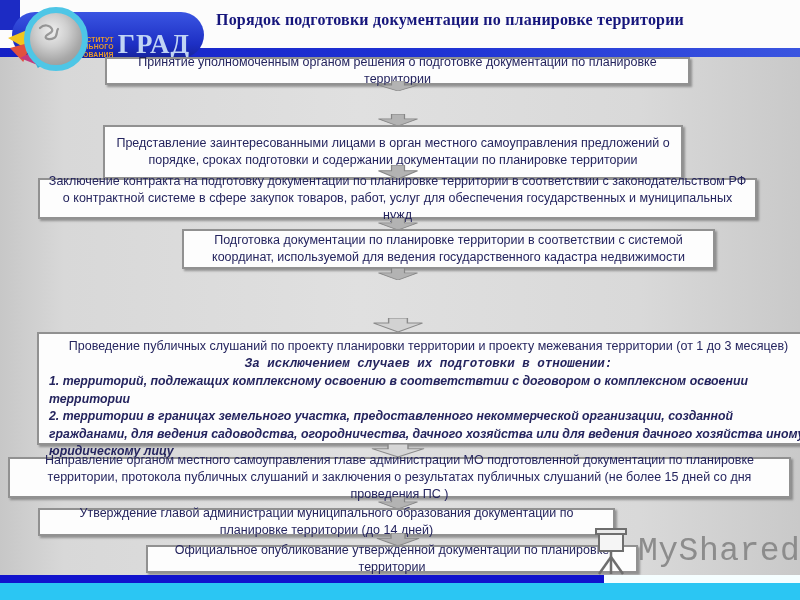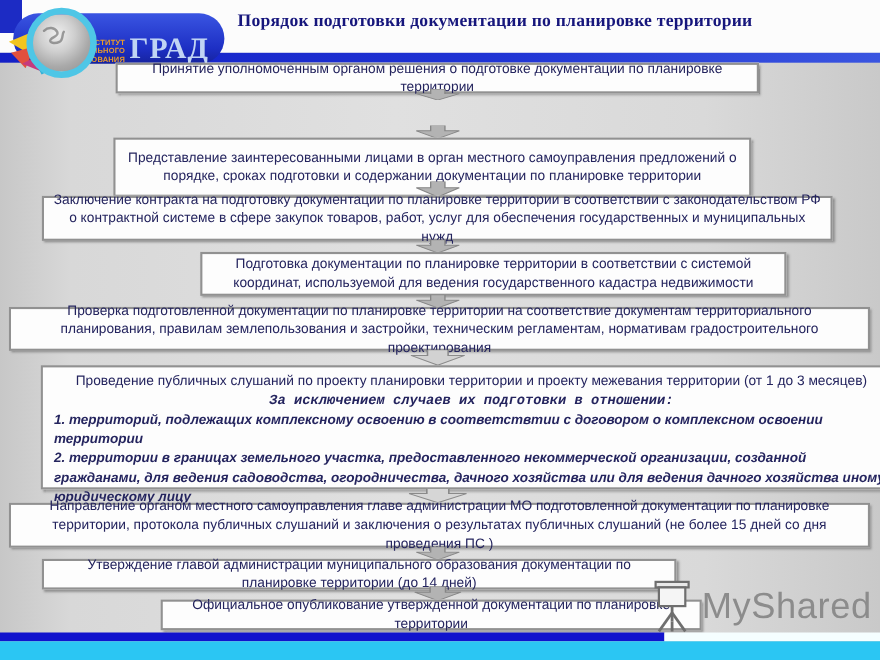--- a/index.html
+++ b/index.html
@@ -65,21 +65,21 @@
   .a7{top:444px;height:13px;left:366px;width:64px;}
   .a8{top:497px;height:12px;}
   .a9{top:533px;height:13px;left:370px;width:56px;}
   
   .footer-blue{position:absolute;left:0;top:575px;width:604px;height:8px;background:#1113cd;}
   .footer-white{position:absolute;left:604px;top:575px;width:196px;height:8px;background:#f5feff;}
   .footer-cyan{position:absolute;left:0;top:583px;width:800px;height:17px;background:#2bc6f3;}
   
   .watermark{position:absolute;left:586px;top:525px;display:flex;align-items:center;z-index:5;
     text-decoration:none;cursor:pointer;}
-  .wm-text{font-size:33px;color:#8c8c8c;letter-spacing:.5px;font-family:Liberation Sans, sans-serif;}
+  .wm-text{font-size:33px;color:#8c8c8c;letter-spacing:.5px;font-family:Liberation Mono, monospace;}
   .wm-icon{margin-right:2px;}
 </style>
 </head>
 <body>
 
 <div class="slide">
 
   <div class="header-white"></div>
   <div class="corner-square"></div>
   <div class="header-rule"></div>
@@ -136,21 +136,20 @@
   </div>
 
   <div class="box box5">Подготовка документации по планировке территории в соответствии с системой координат, используемой для ведения государственного кадастра недвижимости</div>
 
   <div class="arrow a5">
     <svg viewBox="0 0 64 22" preserveAspectRatio="none">
         <polygon points="24,0 40,0 40,9 56,9 32,22 8,9 24,9" fill="#b3b3b3" stroke="#868686" stroke-width="1.5"></polygon>
       </svg>
   </div>
 
-  <div class="box box6">Проверка подготовленной документации по планировке территории на соответствие документам территориального планирования, правилам землепользования и застройки, техническим регламентам, нормативам градостроительного проектирования</div>
 
   <div class="arrow a6">
     <svg viewBox="0 0 64 22" preserveAspectRatio="none">
         <polygon points="22,0 42,0 42,8 58,8 32,22 6,8 22,8" fill="#d2d2d2" stroke="#8a8a8a" stroke-width="1.5"></polygon>
       </svg>
   </div>
 
   <div class="box box7">
     <div class="b7-intro">Проведение публичных слушаний по проекту планировки территории и проекту межевания территории (от 1 до 3 месяцев)</div>
     <div class="b7-exc">За исключением случаев их подготовки в отношении:</div>

